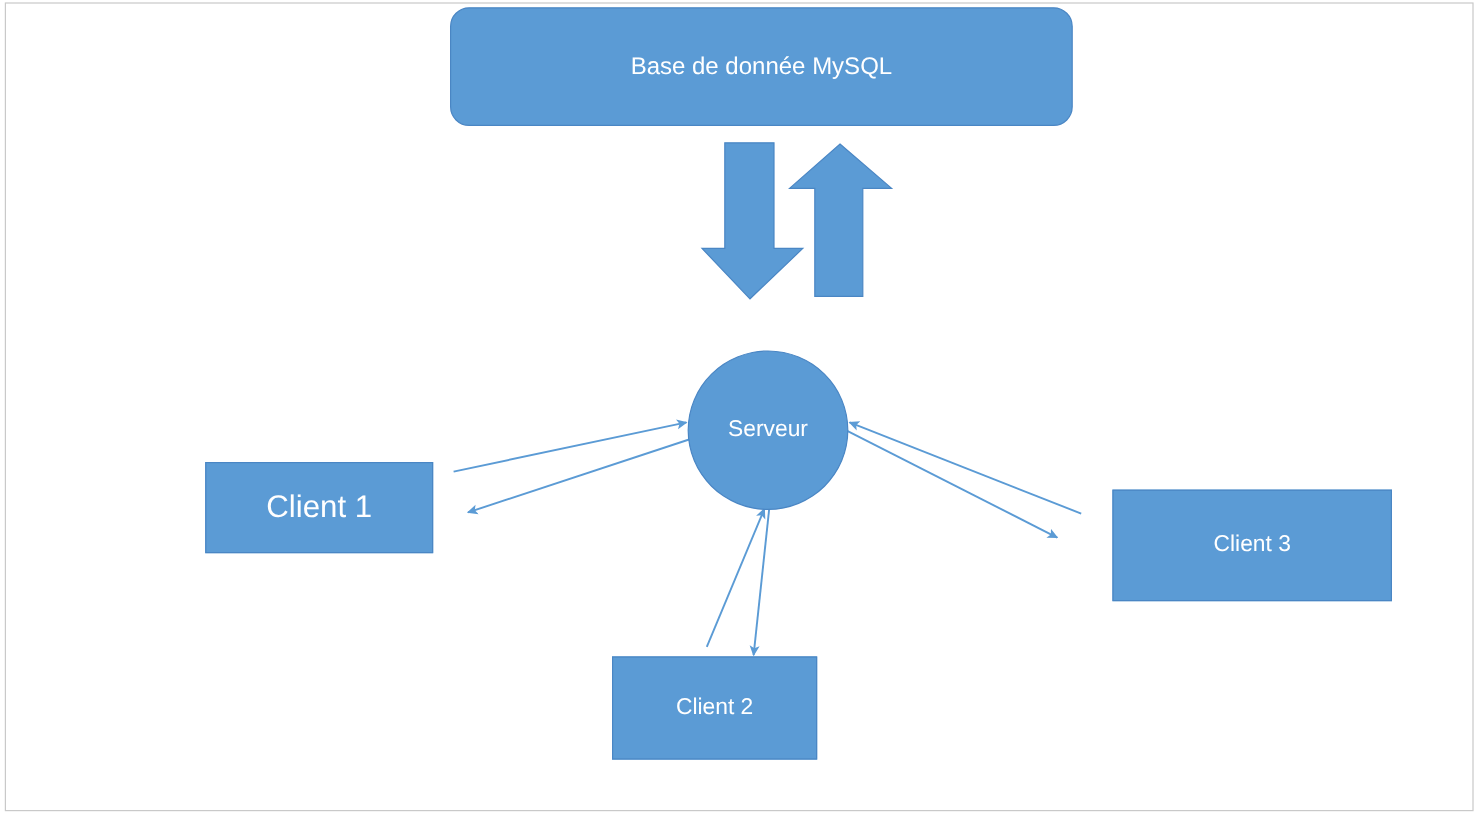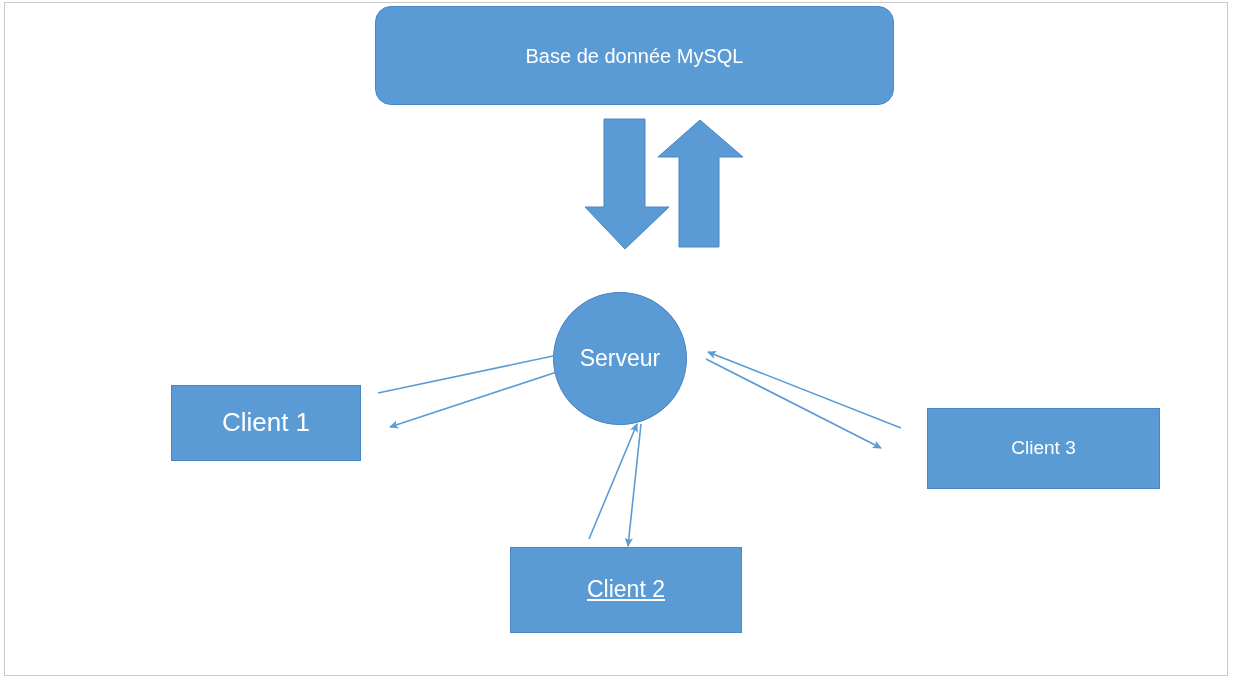--- a/index.html
+++ b/index.html
@@ -52,47 +52,46 @@
   }
   #db-node {
     left: 375px;
     top: 6px;
     width: 519px;
     height: 99px;
     border-radius: 16px;
     font-size: 20px;
   }
   #server-node {
-    left: 553px;
+    left: 573px;
     top: 292px;
     width: 134px;
     height: 133px;
     border-radius: 50%;
-    font-size: 23px;
+    font-size: 19px;
   }
   #client1-node {
     left: 171px;
     top: 385px;
     width: 190px;
     height: 76px;
     font-size: 26px;
   }
   #client2-node {
     left: 510px;
     top: 547px;
-    width: 232px;
+    width: 171px;
     height: 86px;
-    font-size: 23px;
-    text-decoration: underline;
+    font-size: 19px;
   }
   #client3-node {
     left: 927px;
     top: 408px;
     width: 233px;
-    height: 81px;
+    height: 93px;
     font-size: 19px;
   }
   .node-label {
     display: block;
     pointer-events: none;
   }
   .block-arrow {
     position: absolute;
   }
   #arrow-down-to-db  { left: 580px; top: 112px; width: 96px; height: 144px; }

